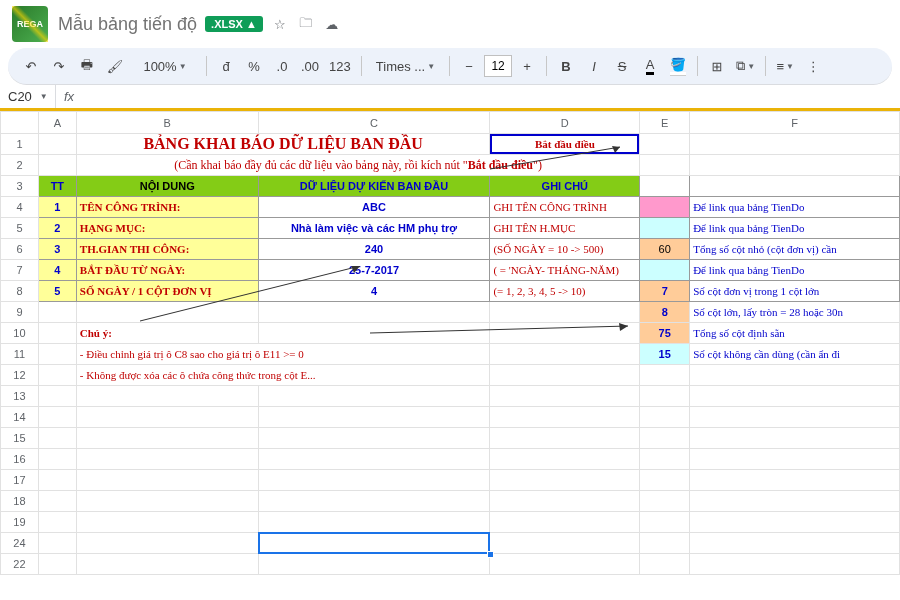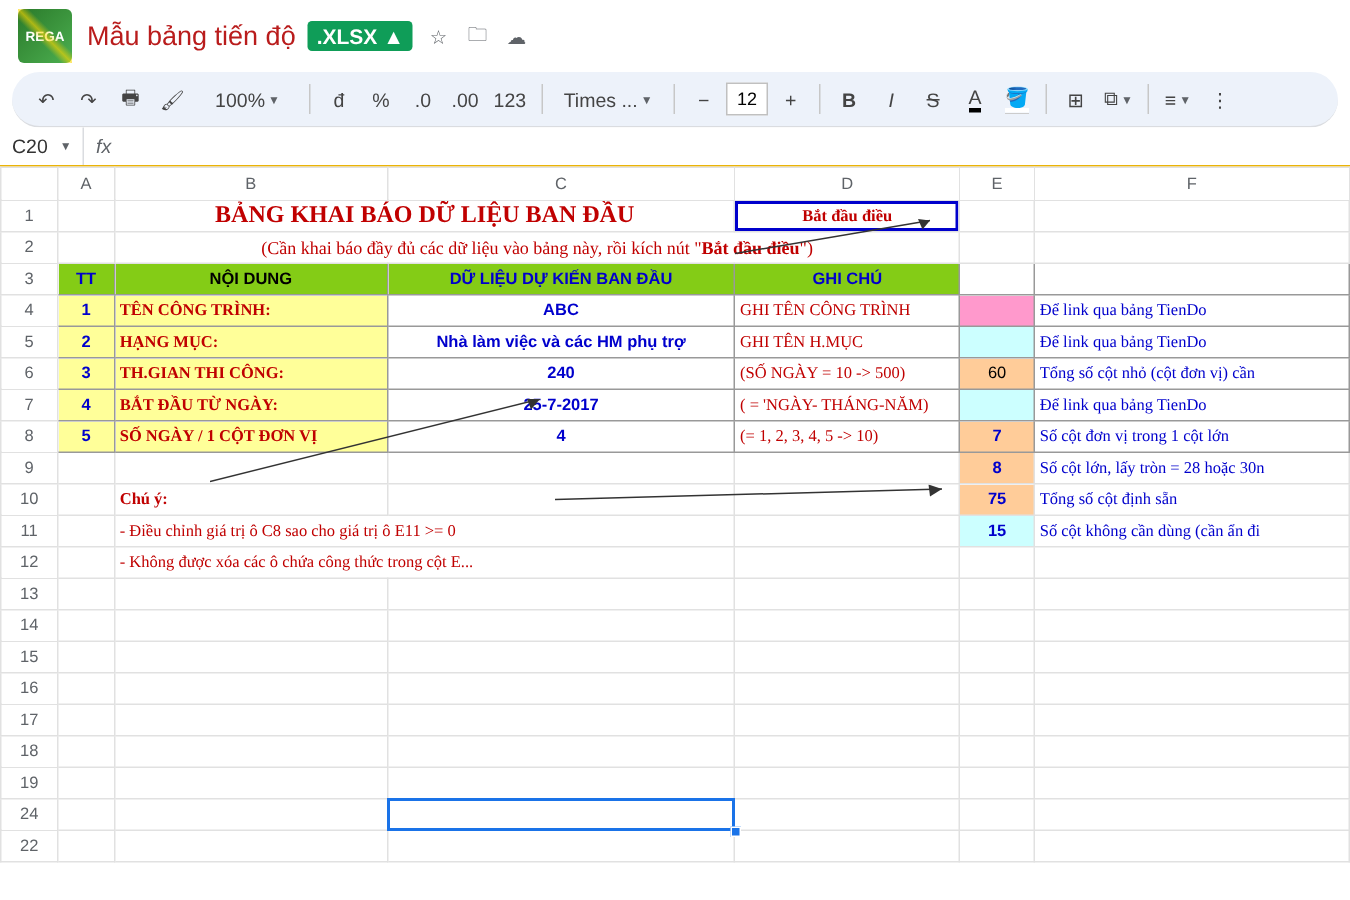--- a/index.html
+++ b/index.html
@@ -4,38 +4,38 @@
 <style>
 * { margin: 0; padding: 0; box-sizing: border-box; }
 body { font-family: Arial, sans-serif; font-size: 13px; background: #fff; width: 900px; height: 600px; overflow: hidden; }
 
 
 .titlebar { display: flex; align-items: center; padding: 6px 12px; gap: 10px; }
 .logo { width: 36px; height: 36px; background: linear-gradient(135deg, #2a7a2a, #4caf50); border-radius: 4px; display: flex; align-items: center; justify-content: center; color: #fff; font-weight: bold; font-size: 9px; position: relative; }
 .logo::before { content: ''; position: absolute; width: 100%; height: 100%; background: linear-gradient(45deg, transparent 40%, rgba(255,215,0,0.6) 50%, transparent 60%); }
 .title-area { display: flex; flex-direction: column; flex: 1; }
 .title-row { display: flex; align-items: center; gap: 8px; }
-.doc-title { font-size: 18px; color: #b91c1c; }
-.badge-xlsx { background: #0f9d58; color: #fff; font-size: 14px; padding: 2px 6px; border-radius: 3px; font-weight: bold; }
+.doc-title { font-size: 18px; color: #737373; }
+.badge-xlsx { background: #0f9d58; color: #fff; font-size: 11px; padding: 2px 6px; border-radius: 3px; font-weight: bold; }
 .tb-icon { width: 18px; height: 18px; display: flex; align-items: center; justify-content: center; color: #5f6368; cursor: pointer; }
 .menubar { display: flex; gap: 4px; margin-top: 2px; }
 .menu-item { padding: 4px 8px; font-size: 14px; color: #202124; cursor: pointer; border-radius: 4px; }
 
 
 .toolbar { display: flex; align-items: center; padding: 4px 10px; border-bottom: 1px solid #dadce0; gap: 2px; background: #edf2fa; margin: 0 8px; border-radius: 24px; }
 .tbtn { min-width: 26px; height: 28px; display: flex; align-items: center; justify-content: center; color: #444; cursor: pointer; border-radius: 4px; padding: 0 4px; font-size: 13px; }
 .tsep { width: 1px; height: 20px; background: #c7c7c7; margin: 0 4px; }
 .font-sel { padding: 0 8px; min-width: 70px; }
 .size-box { border: 1px solid #c0c0c0; background: #fff; width: 28px; height: 22px; display: flex; align-items: center; justify-content: center; font-size: 12px; }
 .color-underline { border-bottom: 3px solid #000; }
 .fill-underline { border-bottom: 3px solid #fff; box-shadow: 0 1px 0 #ccc; }
 .dropdown-arrow { font-size: 8px; margin-left: 2px; color: #5f6368; }
 
 
-.fbar { display: flex; align-items: center; border-bottom: 1px solid #eab308; height: 26px; }
+.fbar { display: flex; align-items: center; border-bottom: 3px solid #eab308; height: 26px; }
 .namebox { width: 56px; padding: 0 8px; font-size: 13px; color: #333; border-right: 1px solid #dadce0; display: flex; align-items: center; height: 100%; }
 .nb-arrow { font-size: 8px; color: #5f6368; margin-left: 8px; }
 .fx { padding: 0 8px; color: #5f6368; font-style: italic; }
 
 
 .grid-wrap { position: relative; overflow: hidden; height: calc(600px - 128px); }
 .grid { border-collapse: collapse; table-layout: fixed; }
 .grid td, .grid th { border: 1px solid #e1e1e1; height: 21px; font-size: 11px; padding: 0; overflow: hidden; white-space: nowrap; }
 .grid th { background: #fff; color: #5f6368; font-weight: normal; text-align: center; position: sticky; }
 .grid .colhead { height: 22px; }

